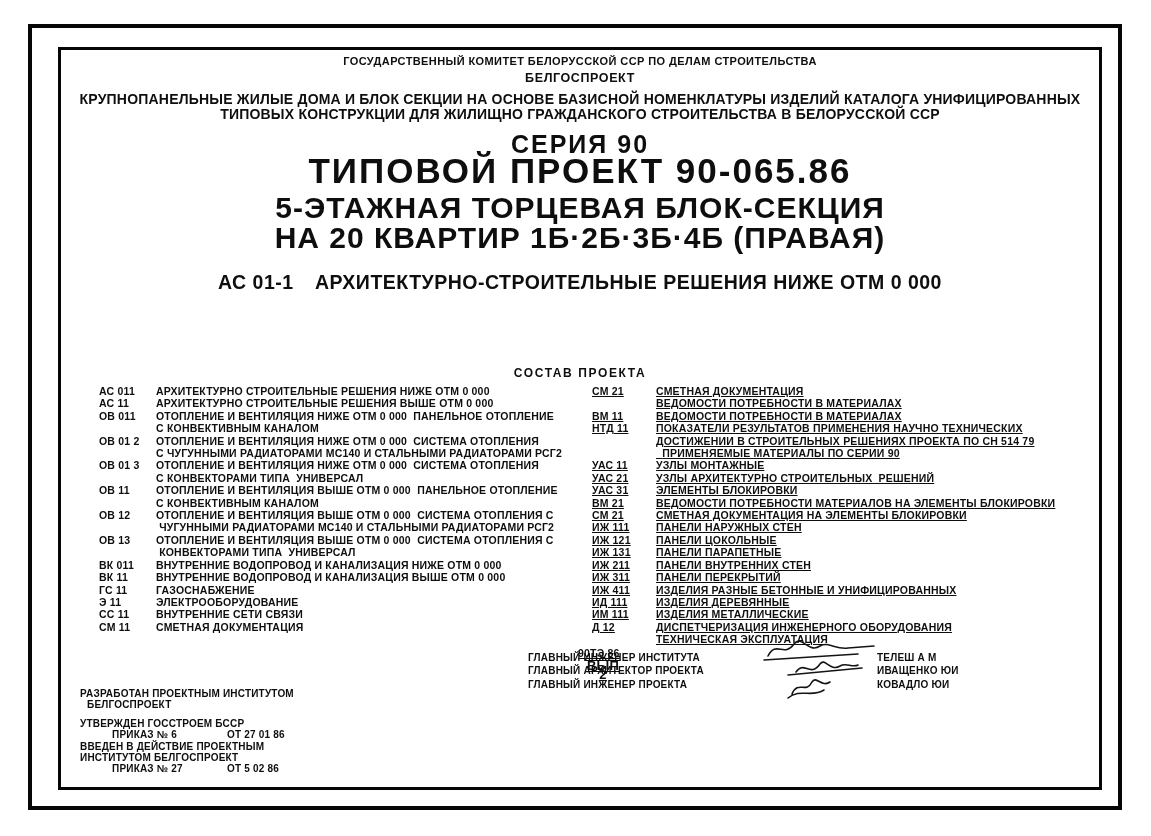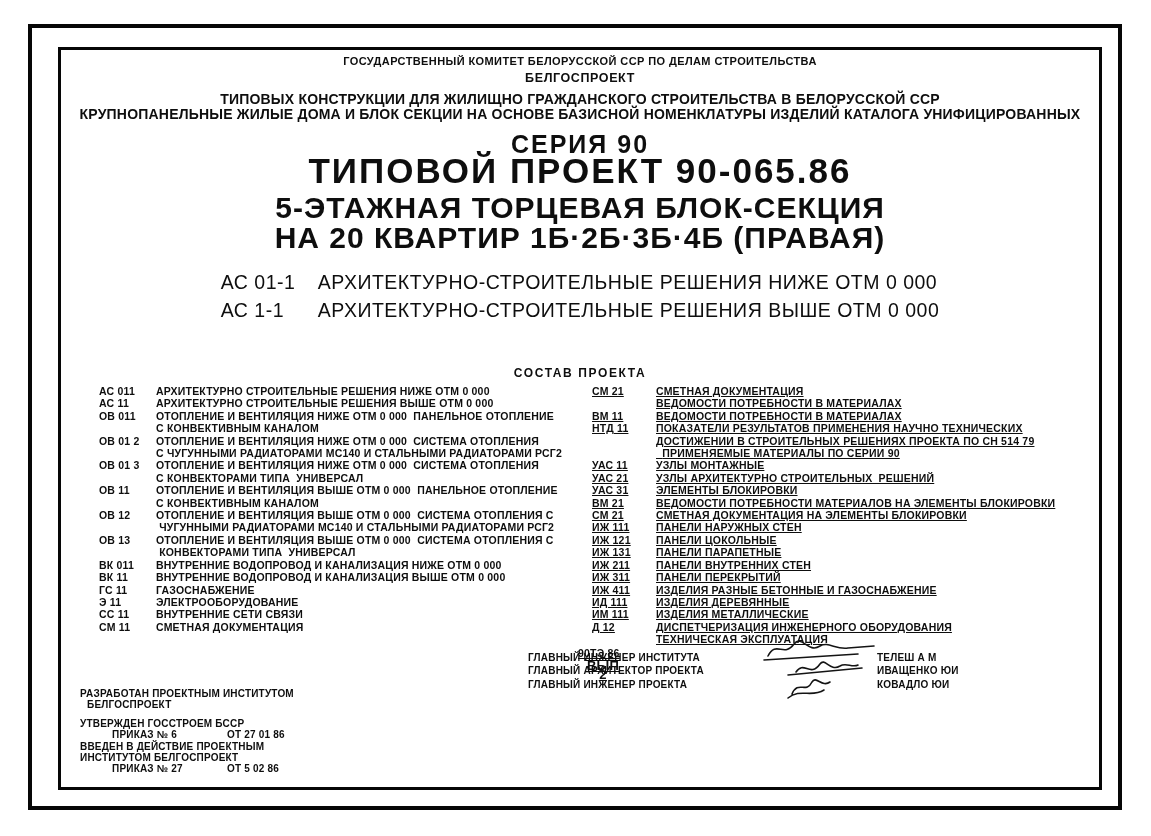--- a/index.html
+++ b/index.html
@@ -17,21 +17,21 @@
   .org-line{top:55px;font-size:11px;letter-spacing:.4px;}
   .inst-line{top:71px;font-size:12.5px;letter-spacing:.6px;}
   .desc-block{top:92px;font-size:14px;line-height:14.5px;letter-spacing:.2px;}
   .series-line{top:130px;font-size:25px;letter-spacing:2px;}
   .title-line{top:151px;font-size:35px;letter-spacing:2px;}
   .subtitle-line1{top:191px;font-size:30px;letter-spacing:1px;}
   .subtitle-line2{top:221px;font-size:30px;letter-spacing:1px;}
 
   .albums{position:absolute;left:58px;top:268px;width:1044px;display:flex;flex-direction:column;align-items:center;}
   .albums-inner{display:flex;flex-direction:column;width:fit-content;}
-  .album-row{display:flex;font-weight:400;font-size:19.5px;line-height:28px;letter-spacing:.5px;}
+  .album-row{display:flex;font-weight:700;font-size:19.5px;line-height:28px;letter-spacing:.5px;}
   .album-code{flex:0 0 97px;}
   .album-title{white-space:nowrap;}
 
   .comp-heading{top:366px;font-size:12px;letter-spacing:1.6px;}
 
   .col{position:absolute;font-size:10.5px;line-height:12.4px;font-weight:700;letter-spacing:.2px;}
   .col-left{left:99px;top:385px;width:483px;}
   .col-right{left:592px;top:385px;width:498px;text-decoration:underline;}
   .entry{display:flex;}
   .codebox{flex:0 0 57px;display:flex;flex-direction:column;}
@@ -55,41 +55,37 @@
 </style>
 </head>
 <body>
 
 <div class="frame outer-frame"></div>
 <div class="frame inner-frame"></div>
 
 <div class="centered org-line">ГОСУДАРСТВЕННЫЙ КОМИТЕТ БЕЛОРУССКОЙ ССР ПО ДЕЛАМ СТРОИТЕЛЬСТВА</div>
 <div class="centered inst-line">БЕЛГОСПРОЕКТ</div>
 <div class="centered desc-block">
+  <div>КРУПНОПАНЕЛЬНЫЕ ЖИЛЫЕ ДОМА И БЛОК СЕКЦИИ НА ОСНОВЕ БАЗИСНОЙ НОМЕНКЛАТУРЫ ИЗДЕЛИЙ  КАТАЛОГА УНИФИЦИРОВАННЫХ</div>
   <div>ТИПОВЫХ КОНСТРУКЦИИ ДЛЯ ЖИЛИЩНО ГРАЖДАНСКОГО СТРОИТЕЛЬСТВА В БЕЛОРУССКОЙ ССР</div>
-  <div>КРУПНОПАНЕЛЬНЫЕ ЖИЛЫЕ ДОМА И БЛОК СЕКЦИИ НА ОСНОВЕ БАЗИСНОЙ НОМЕНКЛАТУРЫ ИЗДЕЛИЙ  КАТАЛОГА УНИФИЦИРОВАННЫХ</div>
 </div>
 
 <div class="centered series-line">СЕРИЯ 90</div>
 <div class="centered title-line">ТИПОВОЙ ПРОЕКТ 90-065.86</div>
 <div class="centered subtitle-line1">5-ЭТАЖНАЯ ТОРЦЕВАЯ БЛОК-СЕКЦИЯ</div>
 <div class="centered subtitle-line2">НА 20 КВАРТИР 1Б·2Б·3Б·4Б (ПРАВАЯ)</div>
 
 <div class="albums">
   <div class="albums-inner">
 
       <div class="album-row">
         <span class="album-code">АС 01-1</span>
         <span class="album-title">АРХИТЕКТУРНО-СТРОИТЕЛЬНЫЕ РЕШЕНИЯ НИЖЕ ОТМ 0 000</span>
       </div>
 
-      <div class="album-row">
-        <span class="album-code">АС 1-1</span>
-        <span class="album-title">АРХИТЕКТУРНО-СТРОИТЕЛЬНЫЕ РЕШЕНИЯ ВЫШЕ ОТМ 0 000</span>
-      </div>
     </div>
 </div>
 
 <div class="centered comp-heading">СОСТАВ ПРОЕКТА</div>
 
 <div class="col col-left">
 
     <div class="entry">
       <span class="codebox">
         <span class="code">АС 011</span>
@@ -315,21 +311,21 @@
 
       </span>
       <span class="txt"><div>ПАНЕЛИ ПЕРЕКРЫТИЙ</div></span>
     </div>
 
     <div class="entry">
       <span class="codebox">
         <span class="code">ИЖ 411</span>
 
       </span>
-      <span class="txt"><div>ИЗДЕЛИЯ РАЗНЫЕ БЕТОННЫЕ И ГАЗОСНАБЖЕНИЕ</div></span>
+      <span class="txt"><div>ИЗДЕЛИЯ РАЗНЫЕ БЕТОННЫЕ И УНИФИЦИРОВАННЫХ</div></span>
     </div>
 
     <div class="entry">
       <span class="codebox">
         <span class="code">ИД 111</span>
 
       </span>
       <span class="txt"><div>ИЗДЕЛИЯ ДЕРЕВЯННЫЕ</div></span>
     </div>
 

